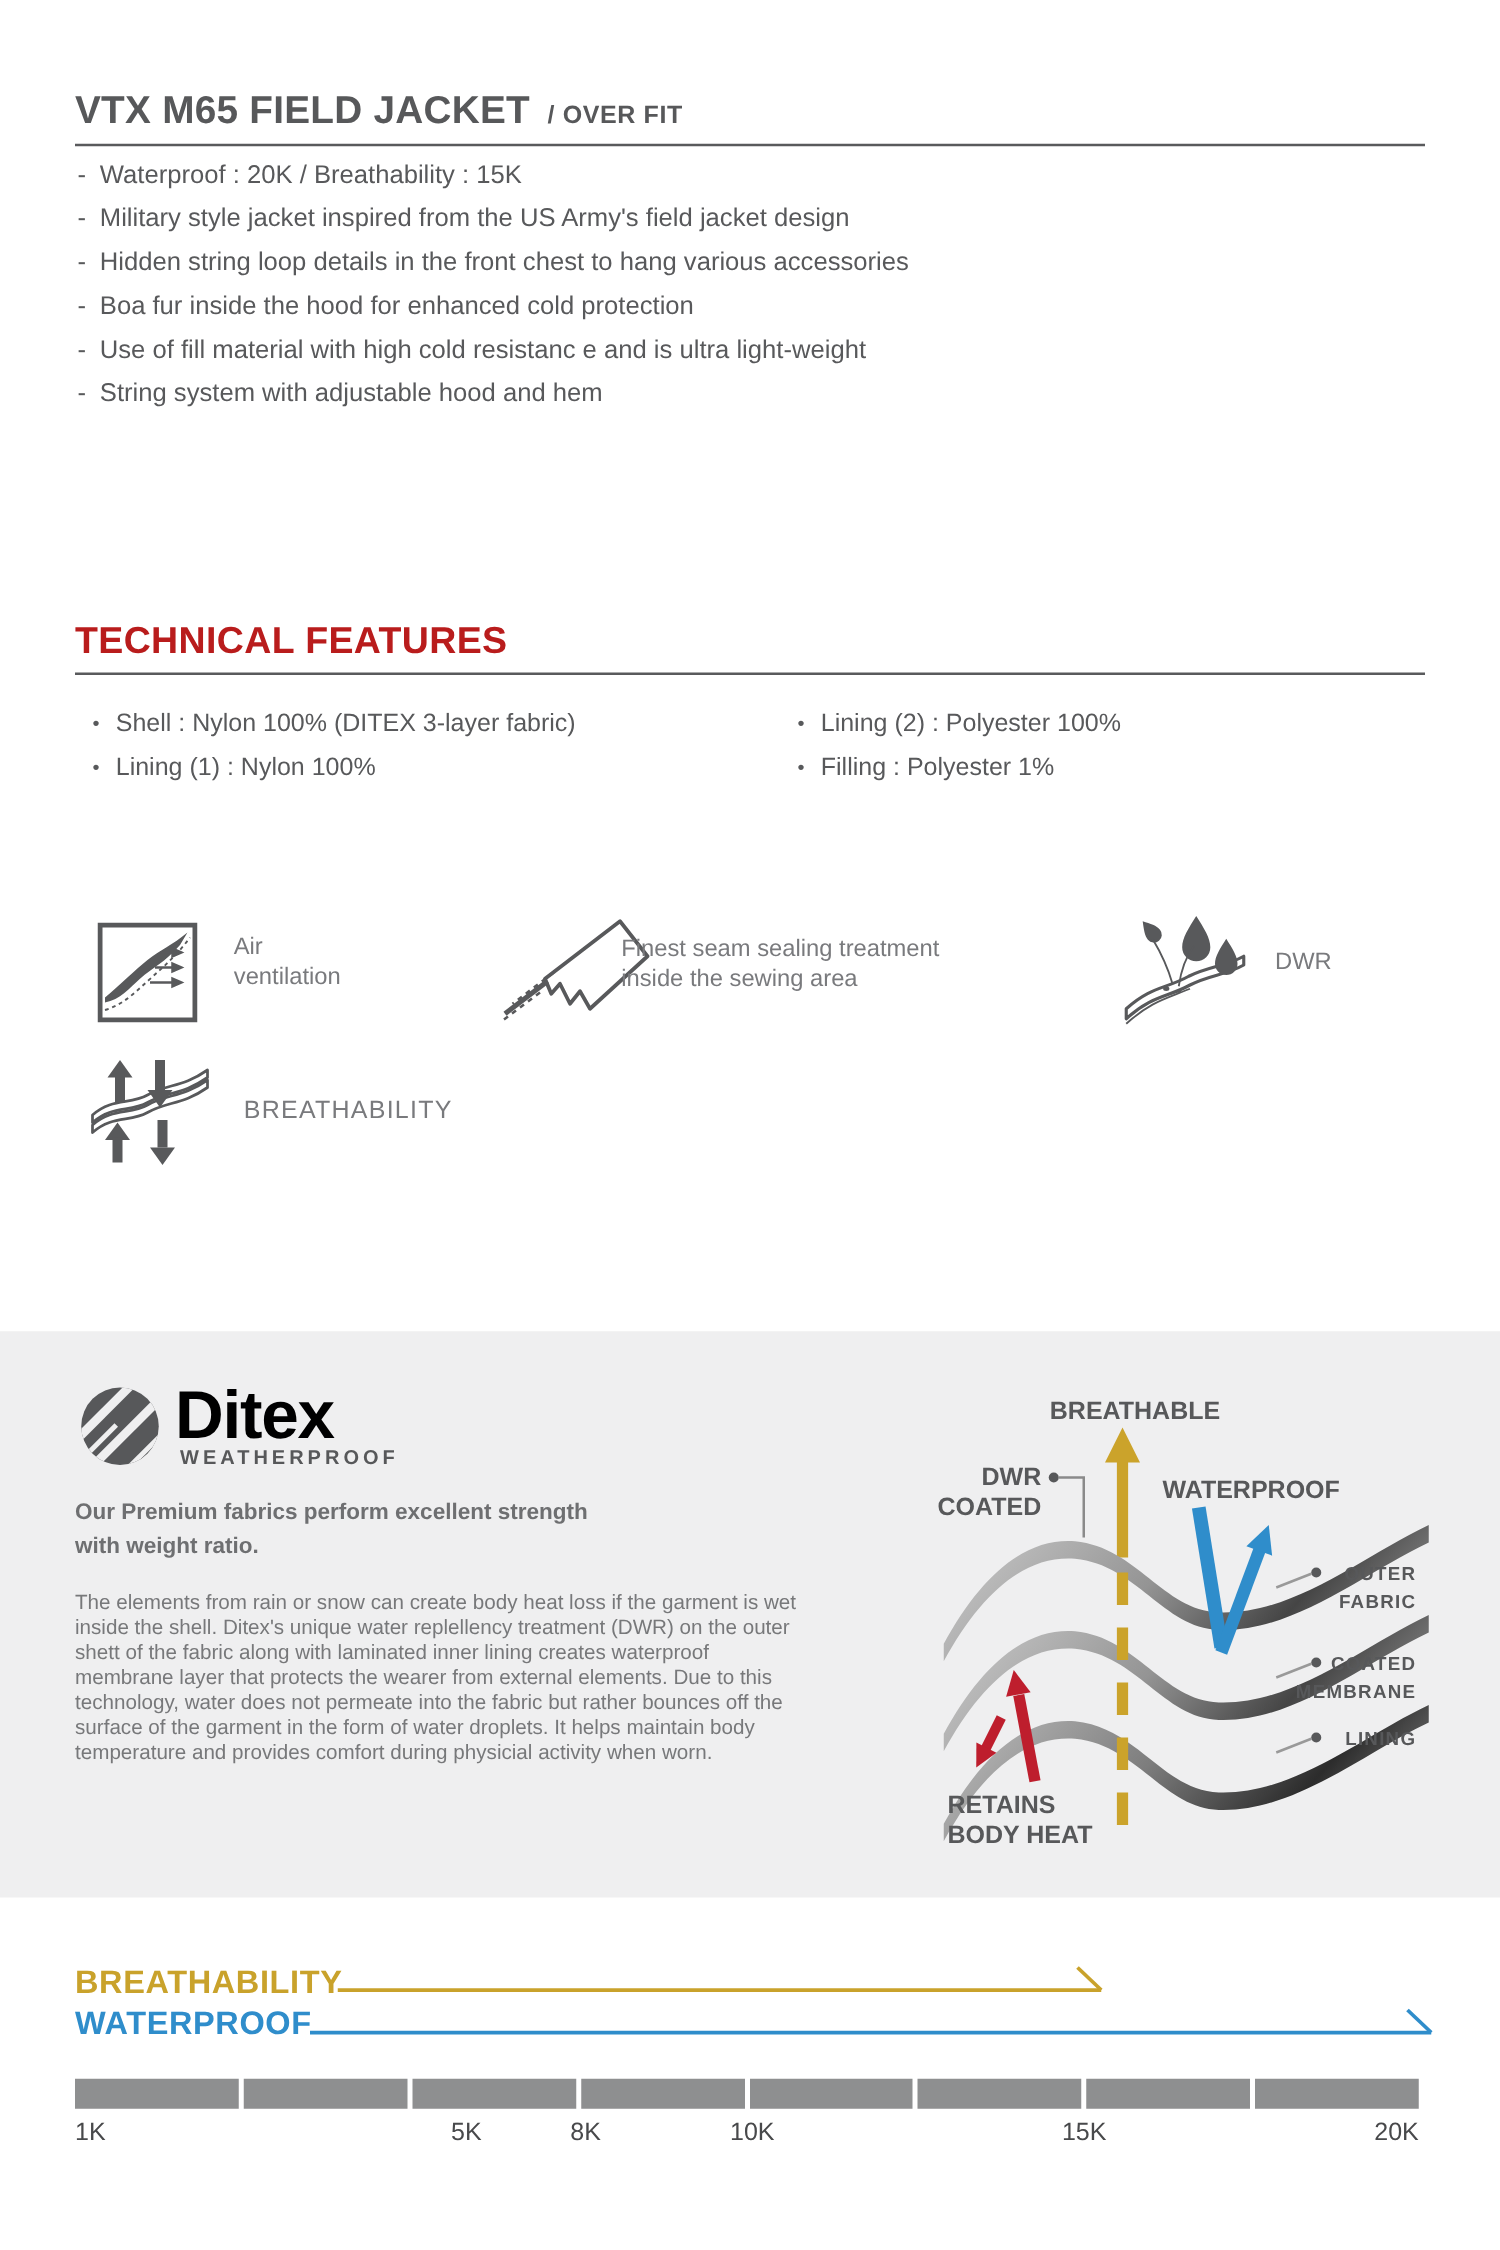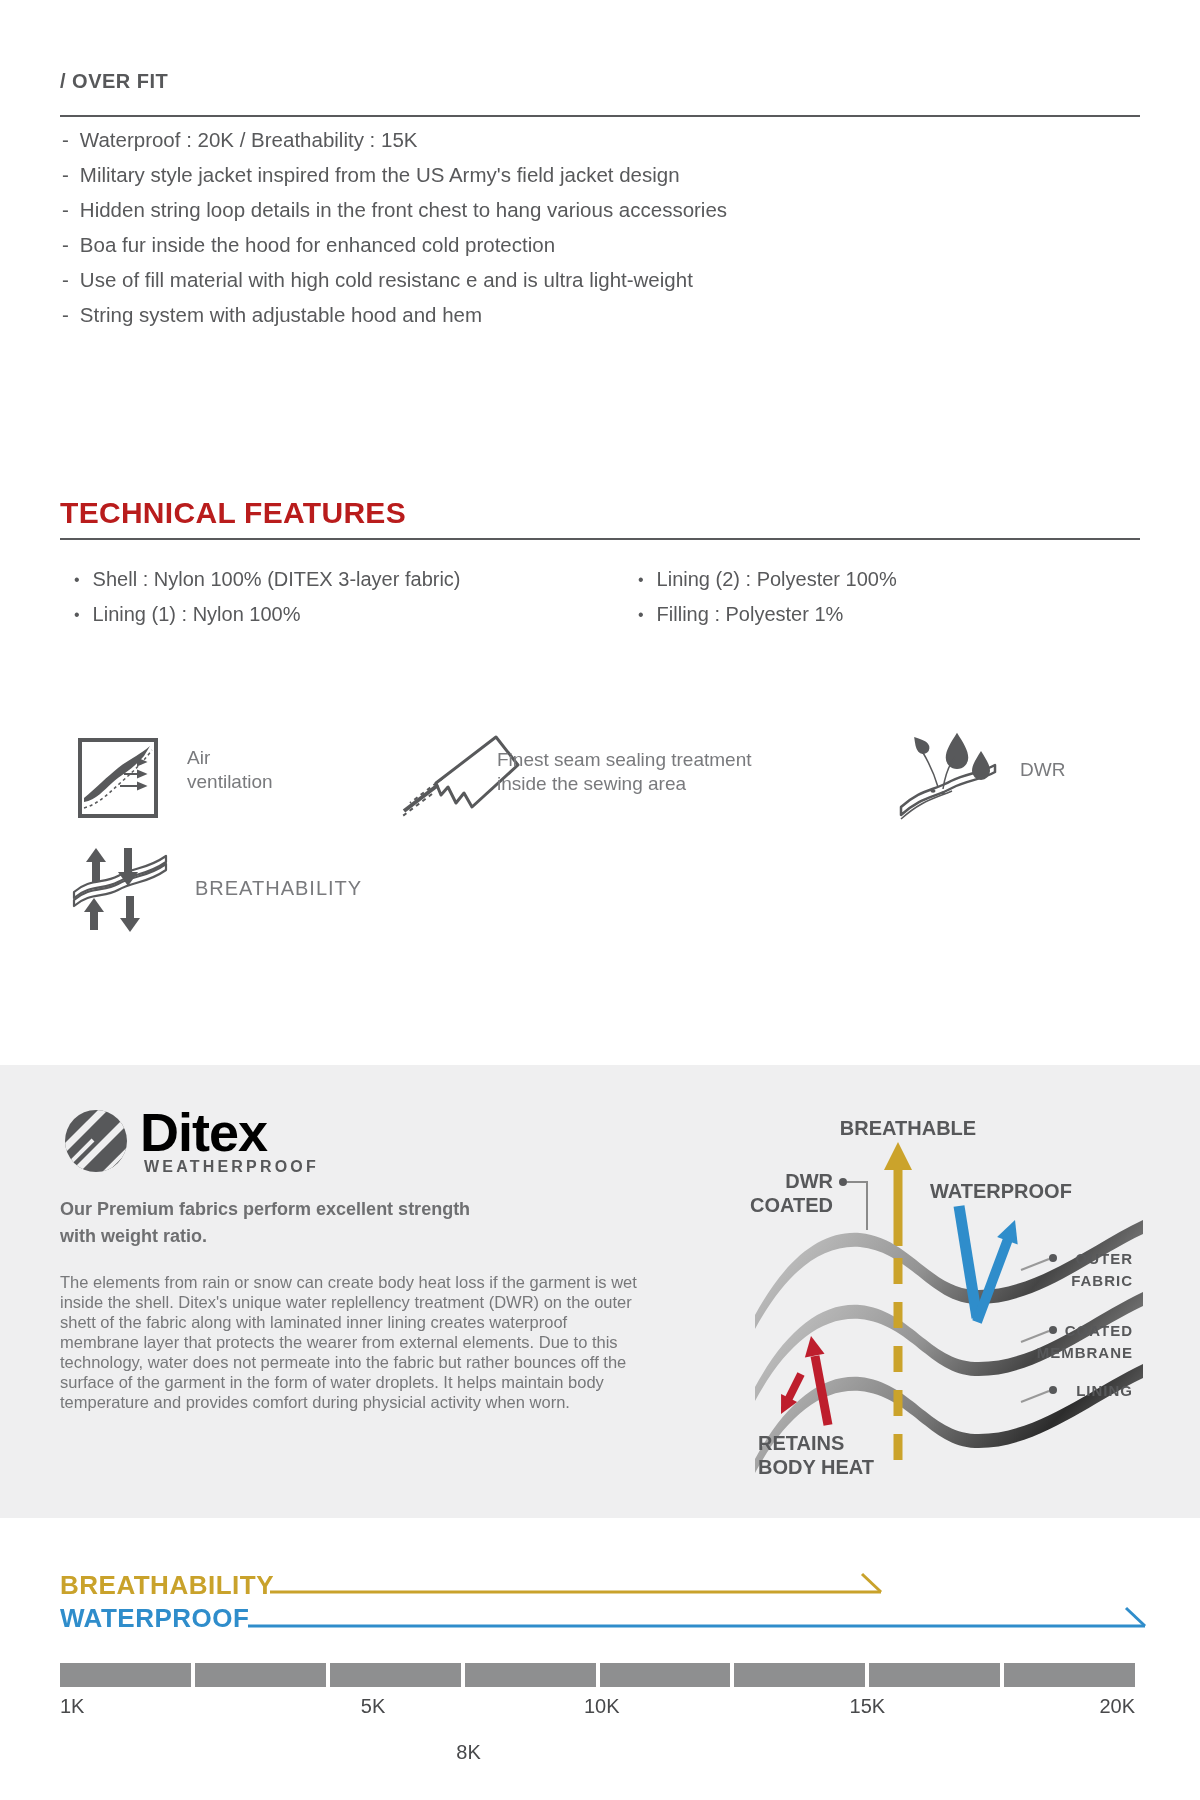--- a/index.html
+++ b/index.html
@@ -51,20 +51,21 @@
   .tick{position:absolute;top:0;transform:translateX(-50%);white-space:nowrap;}
   .tick.first{transform:none;left:0;}
   .tick.last{transform:none;right:0;}
 </style>
 </head>
 <body>
 
 <div id="canvas">
 
   <div class="abs title-row">
+    <span class="title">VTX M65 FIELD JACKET</span>
     <span class="title-fit">/ OVER FIT</span>
   </div>
   <div class="abs rule" style="left:60px;top:115px;width:1080px;"></div>
 
   <ul class="abs features">
     <li>
         <span class="dash">-</span>
         <span>Waterproof : 20K / Breathability : 15K</span>
       </li>
     <li>
@@ -274,19 +275,19 @@
     <div class="seg"></div>
     <div class="seg"></div>
     <div class="seg"></div>
     <div class="seg"></div>
     <div class="seg"></div>
   </div>
 
   <div class="abs ticks">
     <span class="tick first">1K</span>
     <span class="tick" style="left:25.4%;margin-left:40px;">5K</span>
-    <span class="tick" style="left:38.0%;margin-top:46px;">8K</span>
+    <span class="tick" style="left:38.0%;">8K</span>
     <span class="tick" style="left:50.4%;">10K</span>
     <span class="tick" style="left:75.1%;">15K</span>
     <span class="tick last">20K</span>
   </div>
 
 </div>
 
 </body></html>

